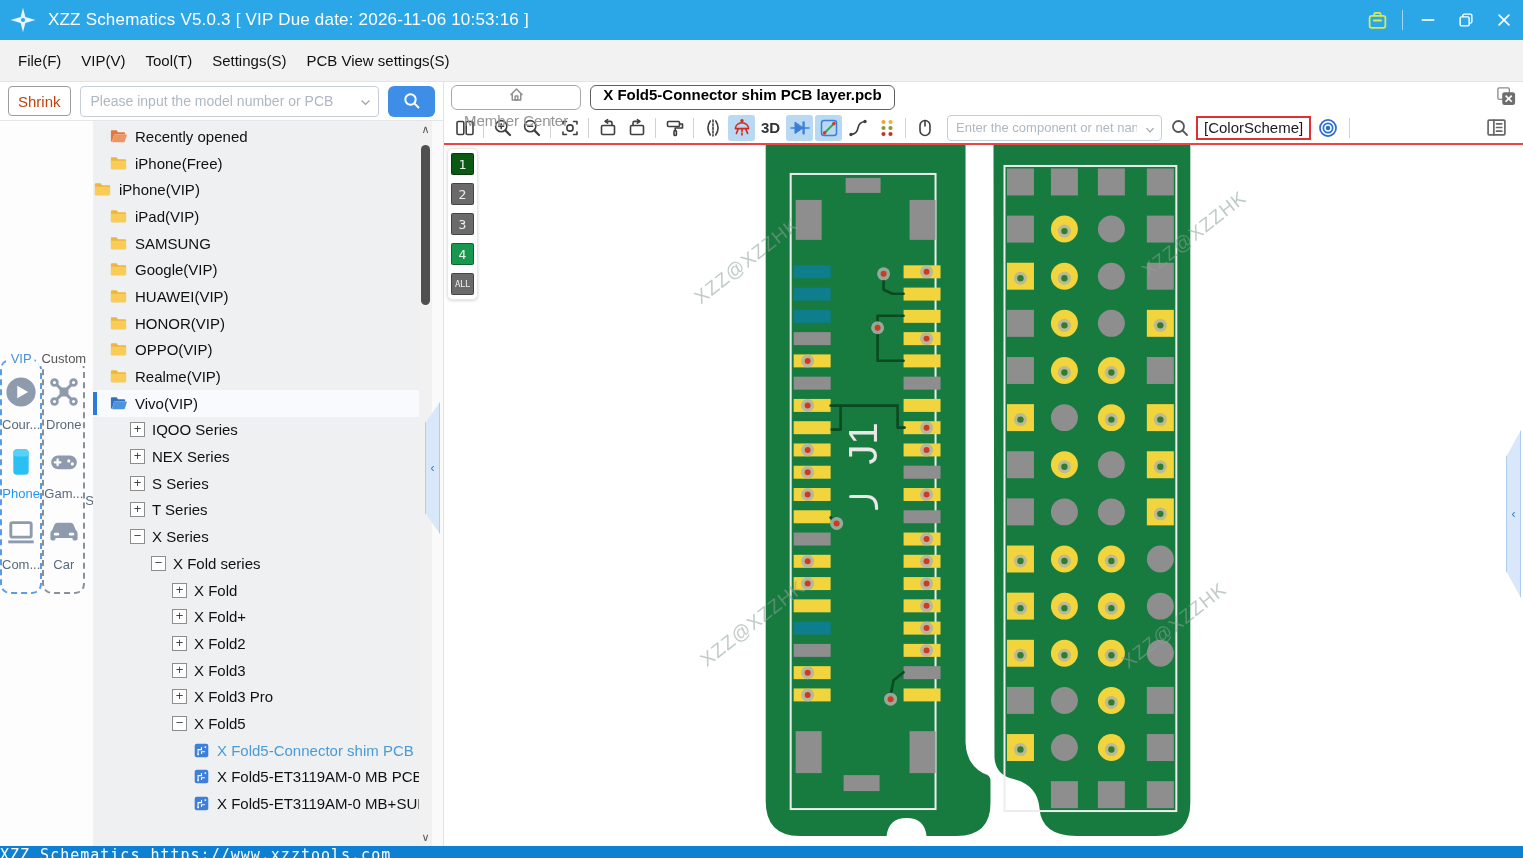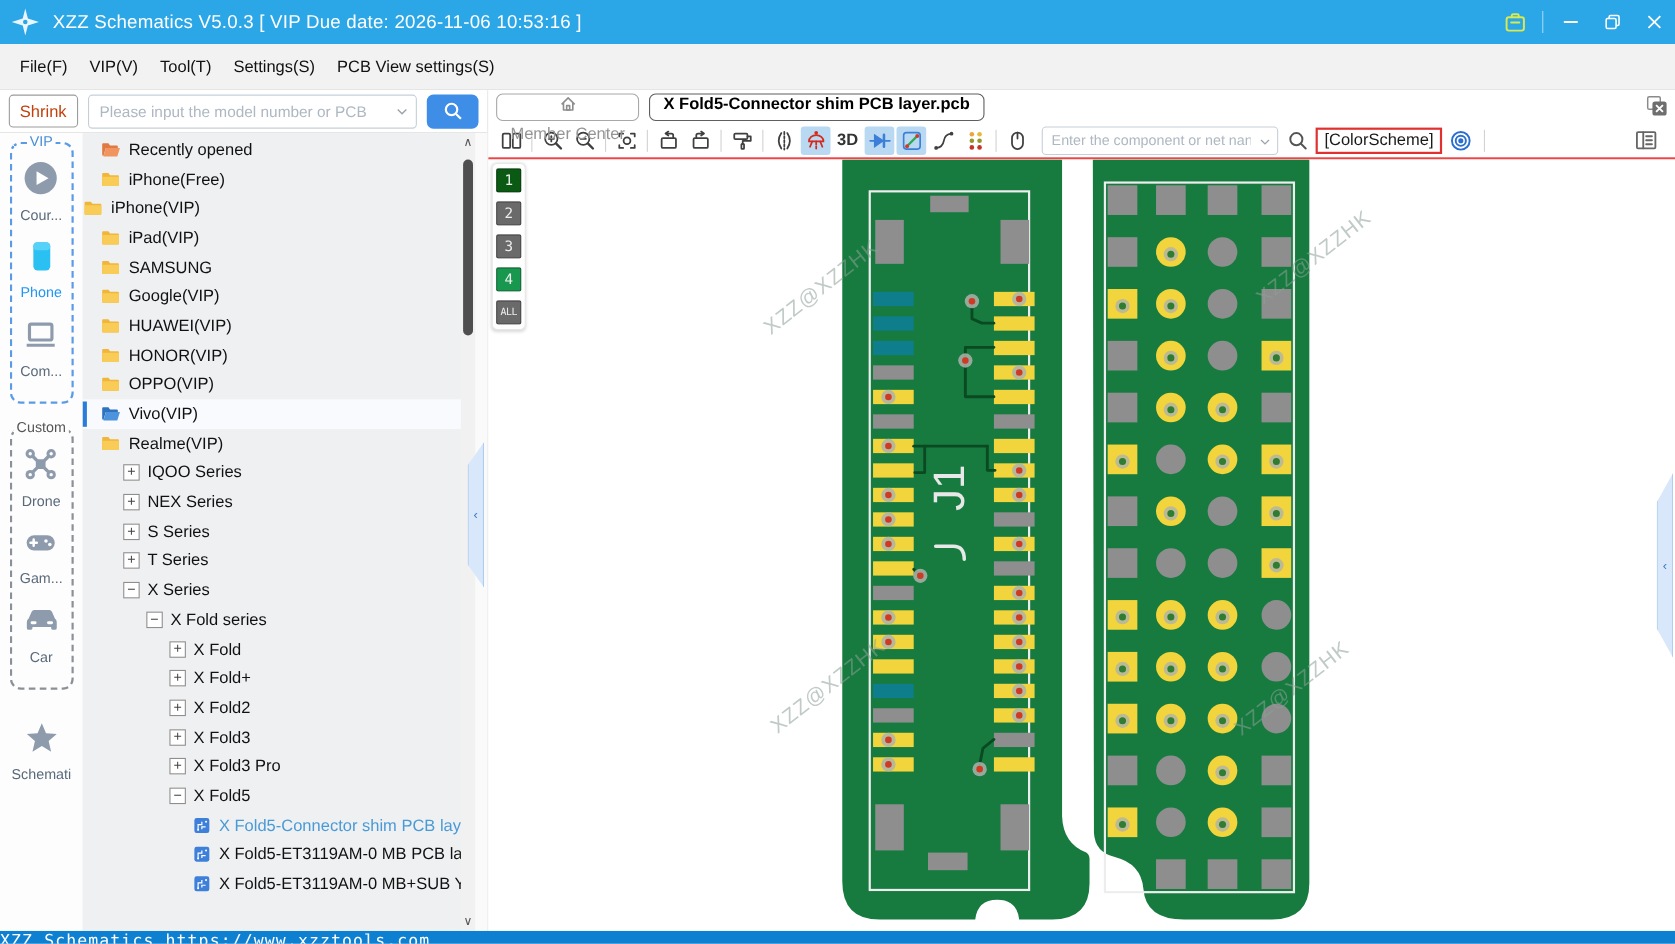--- a/index.html
+++ b/index.html
@@ -28,21 +28,21 @@
   #shrink-btn { height:30px; padding:0 9px; background:#fff; border:1px solid #9C9C9C; border-radius:4px; font-size:15px; color:#c2410c; }
   .input-wrap { position:relative; flex:1; height:31px; }
   .input-wrap input { width:100%; height:100%; border:1px solid #C6CFD8; border-radius:4px; padding:0 26px 0 10px; font-size:14px; color:#333; font-family:"Liberation Sans",sans-serif; outline:none; }
   .input-wrap input::placeholder { color:#AEB8C2; }
   .input-wrap .chev { position:absolute; right:7px; top:9px; }
   #model-search-btn { width:47px; height:31px; background:#3E8EE8; border:none; border-radius:6px; display:flex; align-items:center; justify-content:center; }
 
   #leftbody { flex:1; display:flex; min-height:0; position:relative; }
 
   
-  #rail { width:75px; background:#FDFDFE; padding-top:8px; display:flex; flex-direction:column; align-items:center; }
+  #rail { width:93px; background:#FDFDFE; padding-top:8px; display:flex; flex-direction:row; align-items:center; }
   .rail-group { position:relative; width:58px; border-radius:10px; padding:14px 0 6px; margin-bottom:22px; display:flex; flex-direction:column; align-items:center; }
   .rail-group.vip { border:2px dashed #5A9BE8; }
   .rail-group.custom { border:2px dashed #8A9098; }
   .rail-group.plain { border:none; margin-bottom:0; padding-top:6px; }
   .rail-group-label { position:absolute; top:-10px; left:50%; transform:translateX(-50%); background:#FDFDFE; padding:0 3px; font-size:13px; }
   .rail-group.vip .rail-group-label { color:#4A90D8; }
   .rail-group.custom .rail-group-label { color:#555; }
   .rail-item { display:flex; flex-direction:column; align-items:center; margin-bottom:14px; }
   .rail-item .ri-label { font-size:13px; color:#5A6A7A; margin-top:4px; max-width:54px; overflow:hidden; white-space:nowrap; }
   .rail-item.active .ri-label { color:#2196F3; }
@@ -317,37 +317,37 @@
             </div>
             <div class="tree-row" style="padding-left: 16px;">
               <span class="t-icon">
                 <svg viewBox="0 0 20 20" width="19" height="19">
                   <path d="M2,4.5 Q2,3.5 3,3.5 H8 L9.5,5.5 H17 Q18,5.5 18,6.5 V15 Q18,16 17,16 H3 Q2,16 2,15 Z" fill="#F0B63A"></path>
                   <path d="M2,7 H18 V15 Q18,16 17,16 H3 Q2,16 2,15 Z" fill="#F8CC56"></path>
                 </svg>
               </span>
               <span class="t-label">OPPO(VIP)</span>
             </div>
+            <div class="tree-row" style="padding-left: 16px;">
+              <span class="t-icon">
+                <svg viewBox="0 0 20 20" width="19" height="19">
+                  <path d="M2,4.5 Q2,3.5 3,3.5 H8 L9.5,5.5 H17 Q18,5.5 18,6.5 V15 Q18,16 17,16 H3 Q2,16 2,15 Z" fill="#F0B63A"></path>
+                  <path d="M2,7 H18 V15 Q18,16 17,16 H3 Q2,16 2,15 Z" fill="#F8CC56"></path>
+                </svg>
+              </span>
+              <span class="t-label">Realme(VIP)</span>
+            </div>
             <div class="tree-row selected" style="padding-left: 16px;">
               <span class="t-icon">
                 <svg viewBox="0 0 20 20" width="19" height="19">
                   <path d="M2,4.5 Q2,3.5 3,3.5 H8 L9.5,5.5 H16 Q17,5.5 17,6.5 V8 H5.5 L3.2,15.5 Q2,15.5 2,14.5 Z" fill="#2E72C0"></path>
                   <path d="M5.5,8 H19 L16.6,15.5 Q16.4,16 15.8,16 H3.2 Z" fill="#4E94DC"></path>
                 </svg>
               </span>
               <span class="t-label">Vivo(VIP)</span>
-            </div>
-            <div class="tree-row" style="padding-left: 16px;">
-              <span class="t-icon">
-                <svg viewBox="0 0 20 20" width="19" height="19">
-                  <path d="M2,4.5 Q2,3.5 3,3.5 H8 L9.5,5.5 H17 Q18,5.5 18,6.5 V15 Q18,16 17,16 H3 Q2,16 2,15 Z" fill="#F0B63A"></path>
-                  <path d="M2,7 H18 V15 Q18,16 17,16 H3 Q2,16 2,15 Z" fill="#F8CC56"></path>
-                </svg>
-              </span>
-              <span class="t-label">Realme(VIP)</span>
             </div>
             <div class="tree-row" style="padding-left: 37px;">
               <span class="expander">+</span>
               <span class="t-label">IQOO Series</span>
             </div>
             <div class="tree-row" style="padding-left: 37px;">
               <span class="expander">+</span>
               <span class="t-label">NEX Series</span>
             </div>
             <div class="tree-row" style="padding-left: 37px;">

